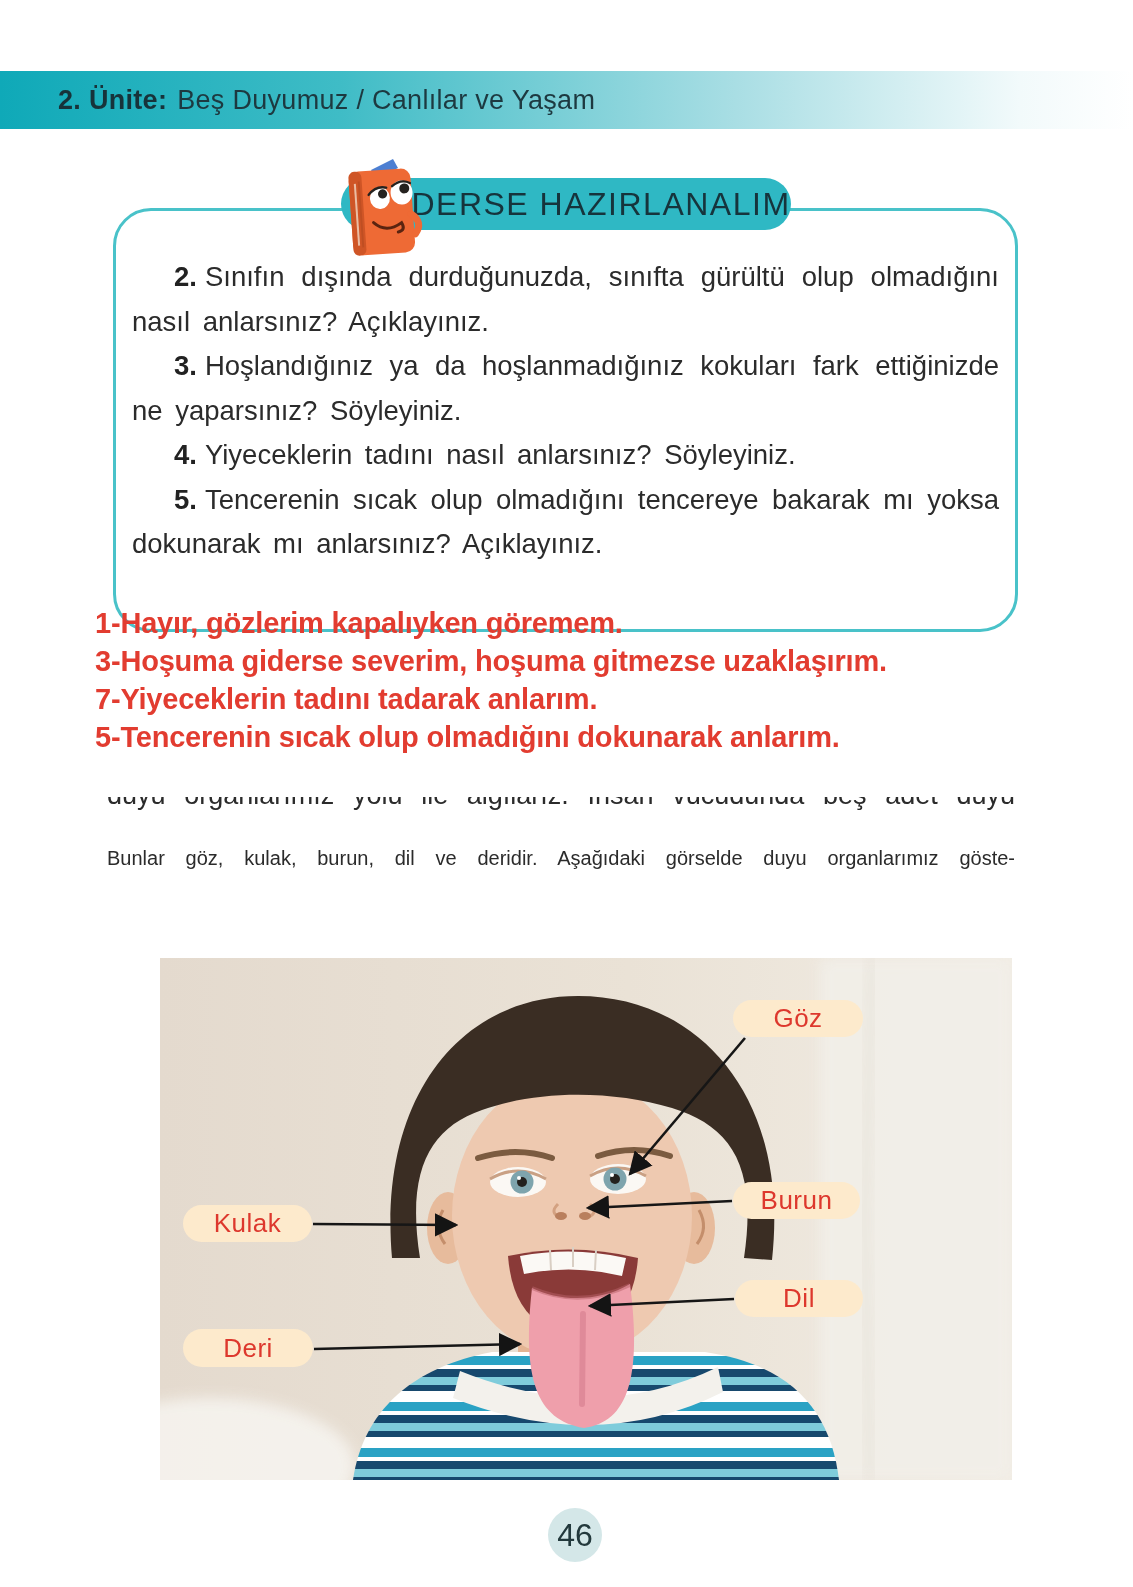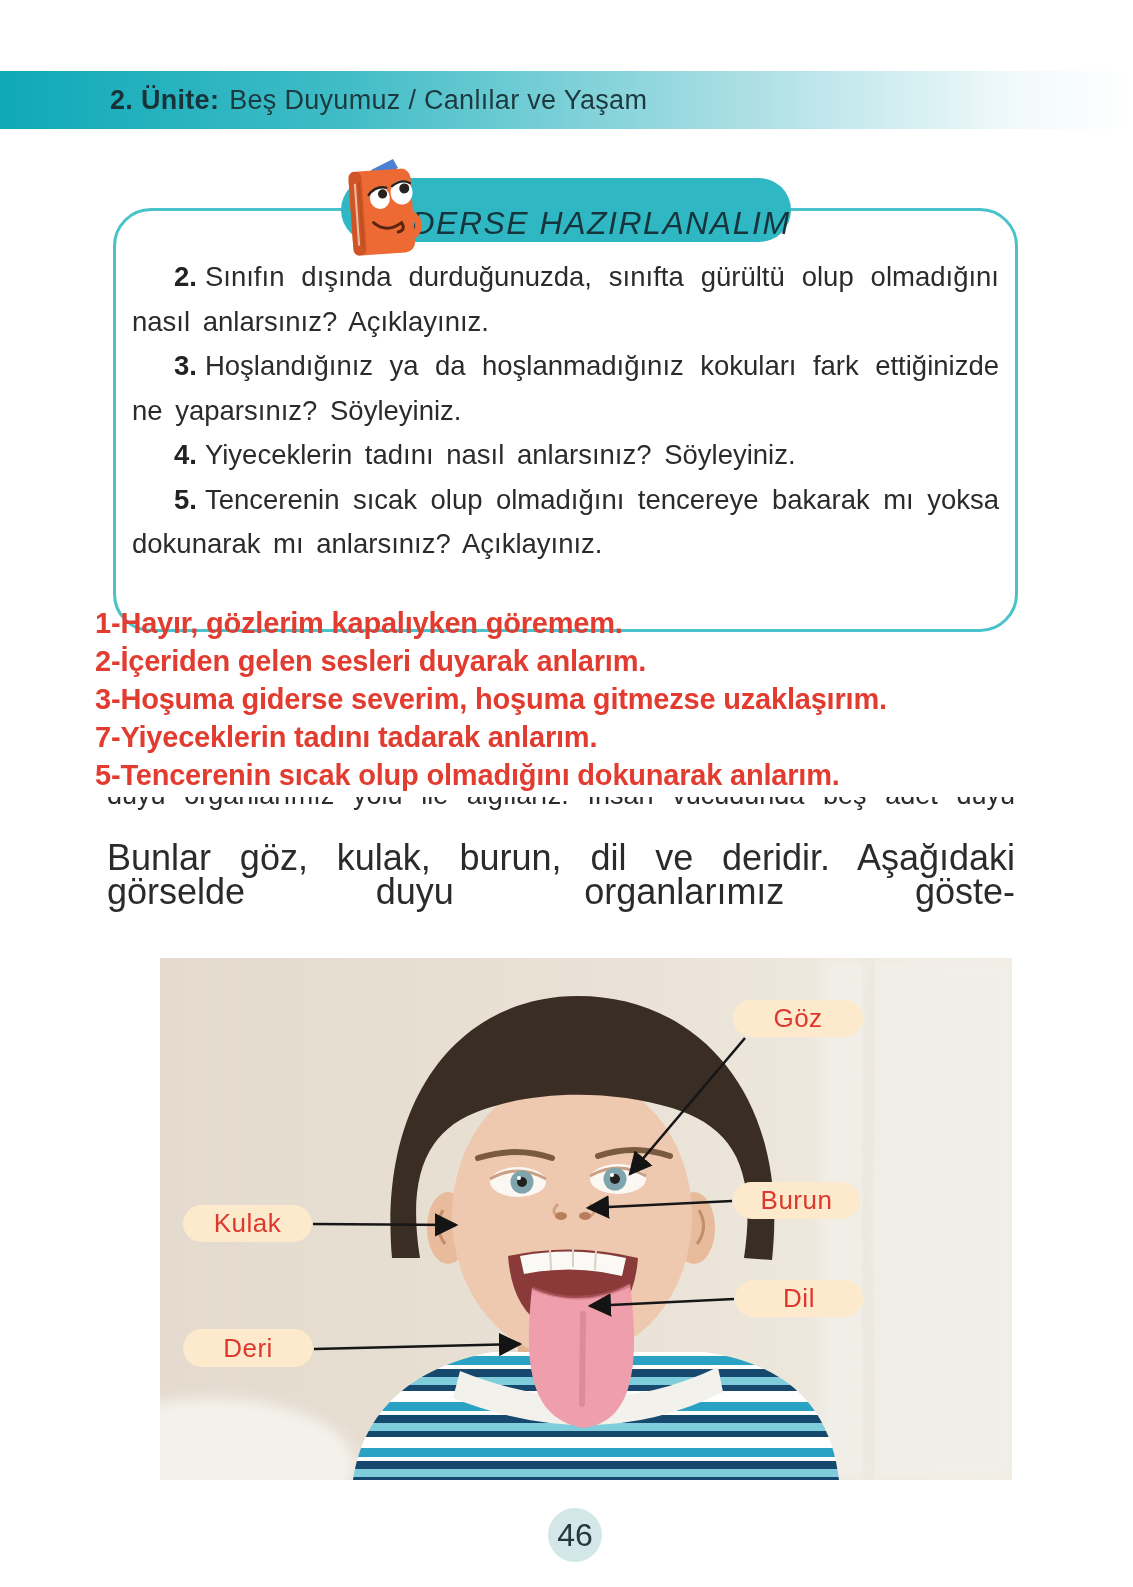--- a/index.html
+++ b/index.html
@@ -2,48 +2,48 @@
 <html><head>
 <meta charset="utf-8">
 <style>
   html,body{margin:0;padding:0;background:#ffffff;}
   .page{position:relative;width:1133px;height:1587px;background:#ffffff;overflow:hidden;
         font-family:"Liberation Sans",sans-serif;color:#2e2e2e;}
 
   
   .header-bar{position:absolute;left:0;top:71px;width:100%;height:58px;
     background:linear-gradient(90deg,#0fa9b8 0%,#3fbcc6 30%,#a9dee4 65%,#f2fafb 90%,#ffffff 100%);
-    display:flex;align-items:center;padding-left:110px;box-sizing:border-box;}
+    display:flex;align-items:center;padding-left:58px;box-sizing:border-box;}
   .unit-label{font-weight:bold;font-size:27px;color:#17333a;margin-right:10px;letter-spacing:.3px;}
   .unit-title{font-size:27px;color:#1d3940;letter-spacing:.3px;}
 
   
   .prep-box{position:absolute;left:113px;top:208px;width:905px;height:424px;
     border:3px solid #49c2c9;border-radius:38px;background:#ffffff;box-sizing:border-box;}
-  .badge{position:absolute;left:225px;top:-33px;width:450px;height:64px;background:#2fb8c4;
-    border-radius:34px;display:flex;align-items:flex-end;justify-content:center;padding-left:70px;box-sizing:border-box;font-style:italic;}
+  .badge{position:absolute;left:225px;top:-33px;width:450px;height:52px;background:#2fb8c4;
+    border-radius:34px;display:flex;align-items:center;justify-content:center;padding-left:70px;box-sizing:border-box;}
   .badge-title{font-size:32px;color:#16343c;letter-spacing:1.5px;}
   .mascot{position:absolute;left:-4px;top:-22px;width:92px;height:106px;}
 
   .questions{position:absolute;left:16px;right:16px;top:44px;}
   .q{margin:0;font-size:27.5px;line-height:44.5px;text-align:justify;word-spacing:5px;
      text-indent:42px;color:#2b2b2b;}
   .q b{margin-right:8px;color:#222;}
   .q.full-line{text-align-last:justify;}
 
   
   .answers{position:absolute;left:95px;top:604px;width:960px;}
   .answer-line{font-weight:bold;font-size:29px;line-height:38px;color:#e23c30;letter-spacing:-.2px;}
 
   
   .para{position:absolute;left:107px;top:797px;width:908px;}
   .clip-line{height:16px;overflow:hidden;}
   .clip-line span{display:block;margin-top:-17px;line-height:30px;font-size:27px;
     text-align:justify;text-align-last:justify;word-spacing:5px;color:#2b2b2b;}
-  .para p{margin:0;font-size:36px;line-height:34px;word-spacing:5px;color:#2b2b2b;text-align:justify;}
+  .para p{margin:0;font-size:20px;line-height:34px;word-spacing:5px;color:#2b2b2b;text-align:justify;}
   .para p.l0{margin-top:28px;text-align-last:justify;}
   .para p.l1{margin-top:22px;text-align:left;}
 
   
   .figure{position:absolute;left:160px;top:958px;width:852px;height:522px;overflow:hidden;background:#3b82f6;}
   .figure svg{position:absolute;left:0;top:0;}
   .pill{position:absolute;background:#fdeacc;border-radius:19px;display:flex;align-items:center;
     justify-content:center;color:#dd382d;font-size:26px;letter-spacing:.5px;}
   .pill-goz{left:573px;top:42px;width:130px;height:37px;}
   .pill-burun{left:573px;top:224px;width:127px;height:37px;}
@@ -91,21 +91,20 @@
     <div class="questions">
       <p class="q"><b>2.</b><span>Sınıfın dışında durduğunuzda, sınıfta gürültü olup olmadığını nasıl anlarsınız? Açıklayınız.</span></p>
       <p class="q"><b>3.</b><span>Hoşlandığınız ya da hoşlanmadığınız kokuları fark ettiğinizde ne yaparsınız? Söyleyiniz.</span></p>
       <p class="q"><b>4.</b><span>Yiyeceklerin tadını nasıl anlarsınız? Söyleyiniz.</span></p>
       <p class="q"><b>5.</b><span>Tencerenin sıcak olup olmadığını tencereye bakarak mı yoksa dokunarak mı anlarsınız? Açıklayınız.</span></p>
     </div>
   </section>
 
   <div class="answers">
     <div class="answer-line">1-Hayır, gözlerim kapalıyken göremem.</div>
-    <div class="answer-line">2-İçeriden gelen sesleri duyarak anlarım.</div>
     <div class="answer-line">3-Hoşuma giderse severim, hoşuma gitmezse uzaklaşırım.</div>
     <div class="answer-line">7-Yiyeceklerin tadını tadarak anlarım.</div>
     <div class="answer-line">5-Tencerenin sıcak olup olmadığını dokunarak anlarım.</div>
   </div>
 
   <div class="para">
     <div class="clip-line">
         <span>duyu organlarımız yolu ile algılarız. İnsan vücudunda beş adet duyu organı bulunur.</span>
       </div>
     <p class="l0">Bunlar göz, kulak, burun, dil ve deridir. Aşağıdaki görselde duyu organlarımız göste-</p>

